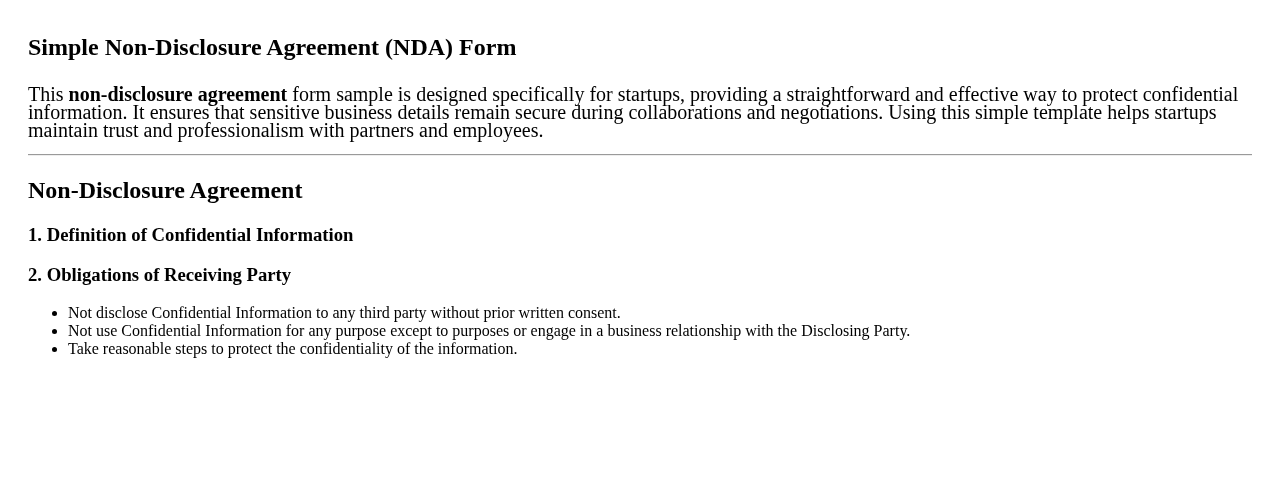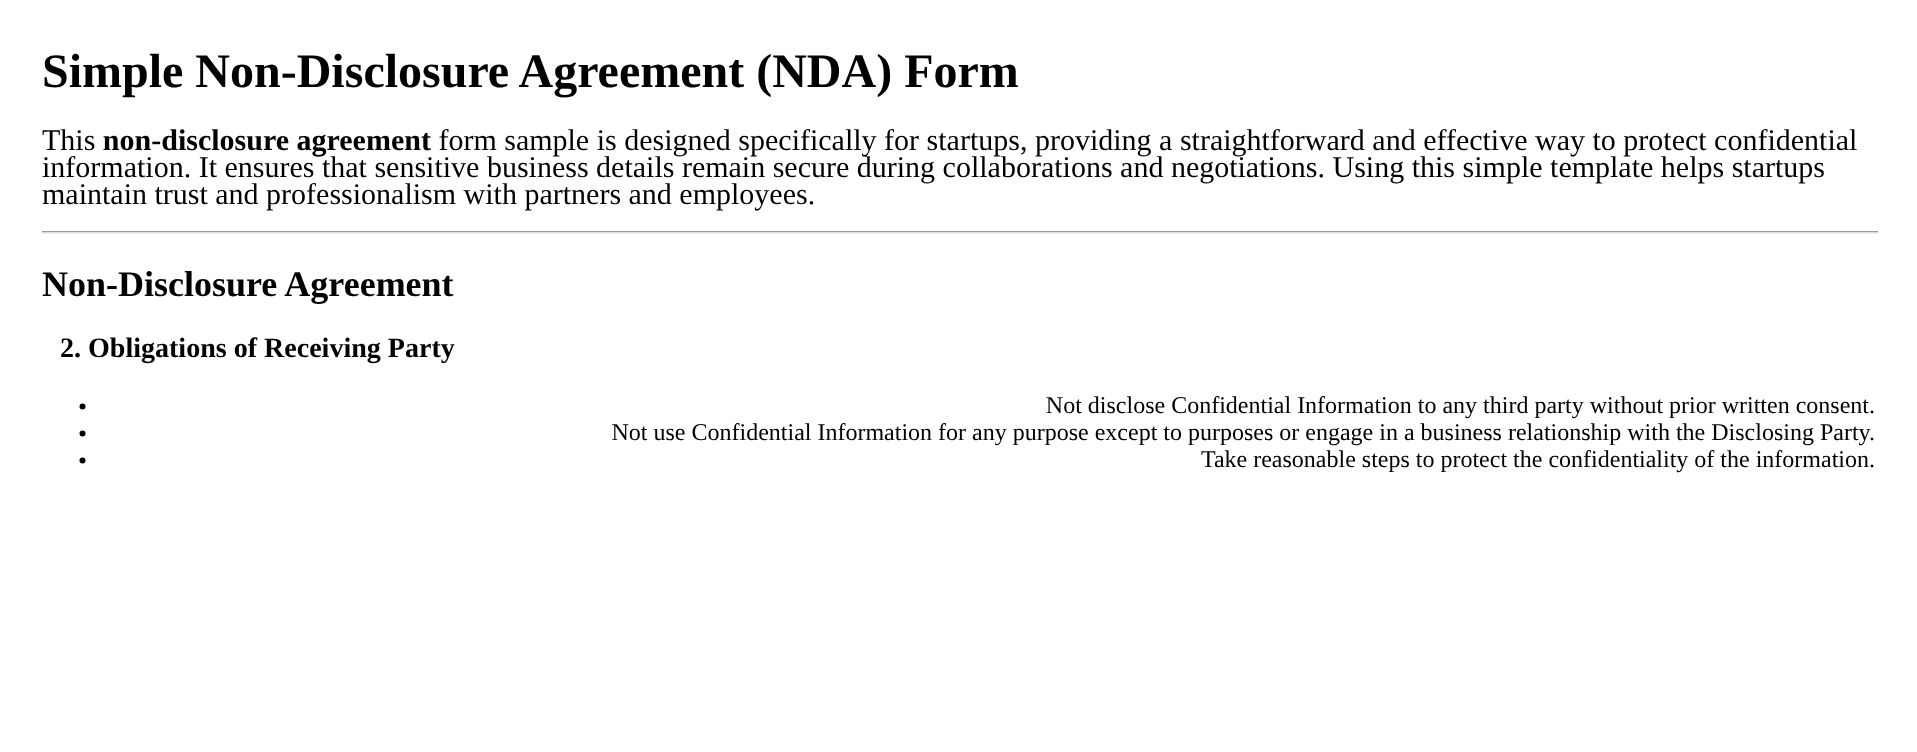--- a/index.html
+++ b/index.html
@@ -6,21 +6,21 @@
     body {
       width: 1278px;
       height: 501px;
       overflow: hidden;
       font-family: "Liberation Serif", "DejaVu Serif", serif;
       color: #000000;
       font-size: 16px;
     }
     .page { padding: 0 28px; }
     h1 {
-      font-size: 32px;
+      font-size: 24px;
       font-weight: bold;
       margin: 0;
       padding-top: 29px;
       line-height: 37px;
     }
     .intro {
       margin: 19px 0 0 0;
       line-height: 18px;
       font-size: 20px;
     }
@@ -44,37 +44,38 @@
       line-height: 22px;
     }
     p { margin: 0; line-height: 18px; }
     ul { margin: 0; padding-left: 40px; }
     li { line-height: 18px; }
     u { text-decoration: underline; }
     .p-intro-agreement { margin-top: 18px; }
     .parties { margin-top: 16px; }
     .h3-def { margin-top: 20px; }
     .p-def { margin-top: 18px; }
-    .h3-obl { margin-top: 18px; margin-left: 12px; }
-    .obligations { margin-top: 18px; text-align: right; }
+    .h3-obl { margin-top: 18px; }
+    .obligations { margin-top: 18px; }
   </style>
 </head>
 <body>
 
 <div class="page">
   <h1>Simple Non-Disclosure Agreement (NDA) Form</h1>
 
   <p class="intro"><span>This </span><b>non-disclosure agreement</b><span> form sample is designed specifically for startups, providing a straightforward and effective way to protect confidential information. It ensures that sensitive business details remain secure during collaborations and negotiations. Using this simple template helps startups maintain trust and professionalism with partners and employees.</span></p>
 
   <hr>
 
   <h2>Non-Disclosure Agreement</h2>
 
 
 
+  <h3 class="h3-def">1. Definition of Confidential Information</h3>
 
   <h3 class="h3-obl">2. Obligations of Receiving Party</h3>
   <ul class="obligations">
     <li>Not disclose Confidential Information to any third party without prior written consent.</li>
     <li>Not use Confidential Information for any purpose except to purposes or engage in a business relationship with the Disclosing Party.</li>
     <li>Take reasonable steps to protect the confidentiality of the information.</li>
   </ul>
 </div>
 
 </body></html>

